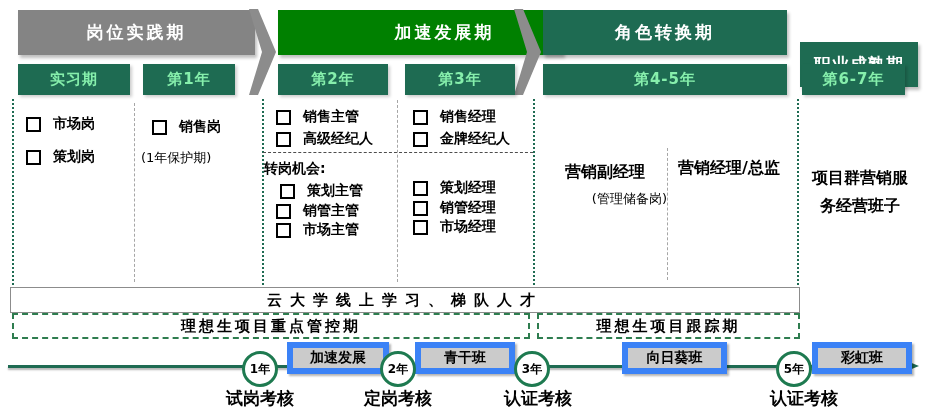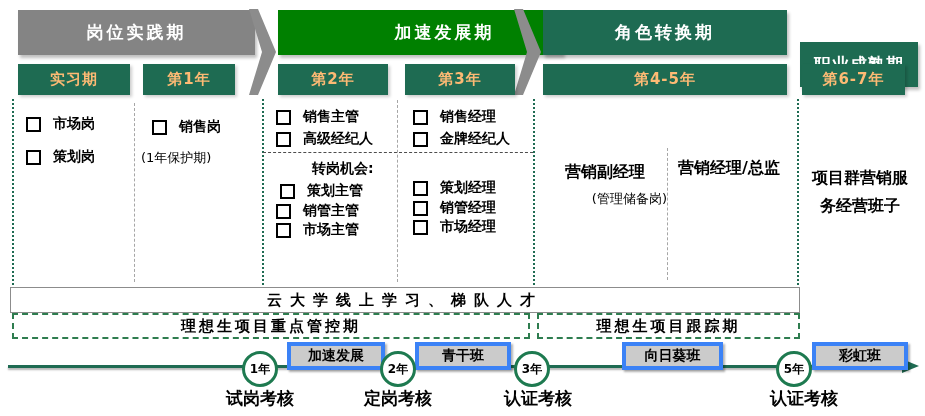--- a/index.html
+++ b/index.html
@@ -12,48 +12,48 @@
     position:absolute;top:10px;height:45px;display:flex;align-items:center;justify-content:center;
     color:#fff;font-weight:bold;font-size:17px;letter-spacing:3px;
     box-shadow:2px 3px 3px rgba(0,0,0,.25);
   }
   .stage-gray{background:#848484;}
   .stage-bright{background:#008000;}
   .stage-dark{background:#1e6b52;}
   .stage-arrow{position:absolute;top:8px;width:30px;height:88px;}
   
   .year{
-    position:absolute;top:64px;height:31px;background:#1e6b52;color:#fdba74;
+    position:absolute;top:64px;height:31px;background:#1e6b52;color:#86efac;
     display:flex;align-items:center;justify-content:center;font-weight:bold;font-size:15px;letter-spacing:1px;
     box-shadow:2px 2px 3px rgba(0,0,0,.2);
   }
   
   .vdot{position:absolute;width:0;border-left:2px dotted #1e6b52;}
   .vdash{position:absolute;width:0;border-left:1px dashed #a6a6a6;}
   .hdash{position:absolute;height:0;border-top:1px dashed #4d4d4d;}
   
   .item{position:absolute;display:flex;align-items:center;font-weight:bold;font-size:14px;white-space:nowrap;}
   .cb{width:11px;height:11px;border:2px solid #000;margin-right:12px;flex:0 0 auto;background:#fff;}
   .note{position:absolute;font-size:13px;font-weight:normal;white-space:nowrap;}
-  .transfer-title{position:absolute;font-weight:bold;font-size:14px;white-space:nowrap;margin-left:48px;}
+  .transfer-title{position:absolute;font-weight:bold;font-size:14px;white-space:nowrap;}
   .bigrole{position:absolute;font-weight:bold;font-size:16px;text-align:center;white-space:nowrap;}
   
   .bar-solid{
     position:absolute;border:1px solid #8c8c8c;background:#fff;display:flex;align-items:center;justify-content:center;
     font-weight:bold;font-size:15px;letter-spacing:8px;white-space:nowrap;
   }
   .bar-dashed{
     position:absolute;border:2px dashed #2e7d4f;background:#fff;display:flex;align-items:center;justify-content:center;
     font-weight:bold;font-size:15px;letter-spacing:3px;white-space:nowrap;
   }
   
   .tl-line{position:absolute;left:8px;top:365px;width:898px;height:3px;background:#1e6b52;box-shadow:0 2px 2px rgba(0,0,0,.3);}
   .tl-head{position:absolute;left:902px;top:359px;width:0;height:0;border-top:7px solid transparent;border-bottom:7px solid transparent;border-left:17px solid #1e6b52;}
   .tl-class{
-    position:absolute;top:342px;height:20px;background:#cbcbcb;border:4px solid #3b82f6;
+    position:absolute;top:342px;height:20px;background:#cbcbcb;border:6px solid #3b82f6;
     display:flex;align-items:center;justify-content:center;font-weight:bold;font-size:14px;
     box-shadow:2px 2px 2px rgba(0,0,0,.3);white-space:nowrap;
   }
   .tl-circle{
     position:absolute;top:351px;width:36px;height:36px;border-radius:50%;background:#fff;border:3px solid #1e7a50;
     display:flex;align-items:center;justify-content:center;font-weight:bold;font-size:12px;box-sizing:border-box;z-index:3;
   }
   .tl-label{position:absolute;top:387px;width:96px;text-align:center;font-weight:bold;font-size:17px;white-space:nowrap;}
 </style>
 </head>

